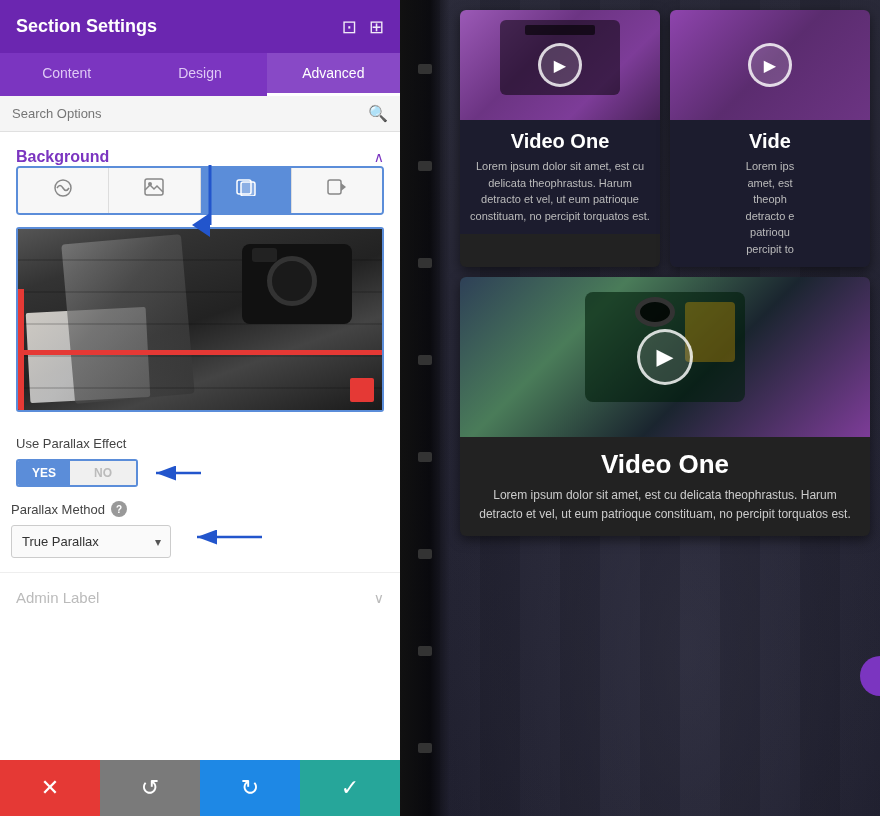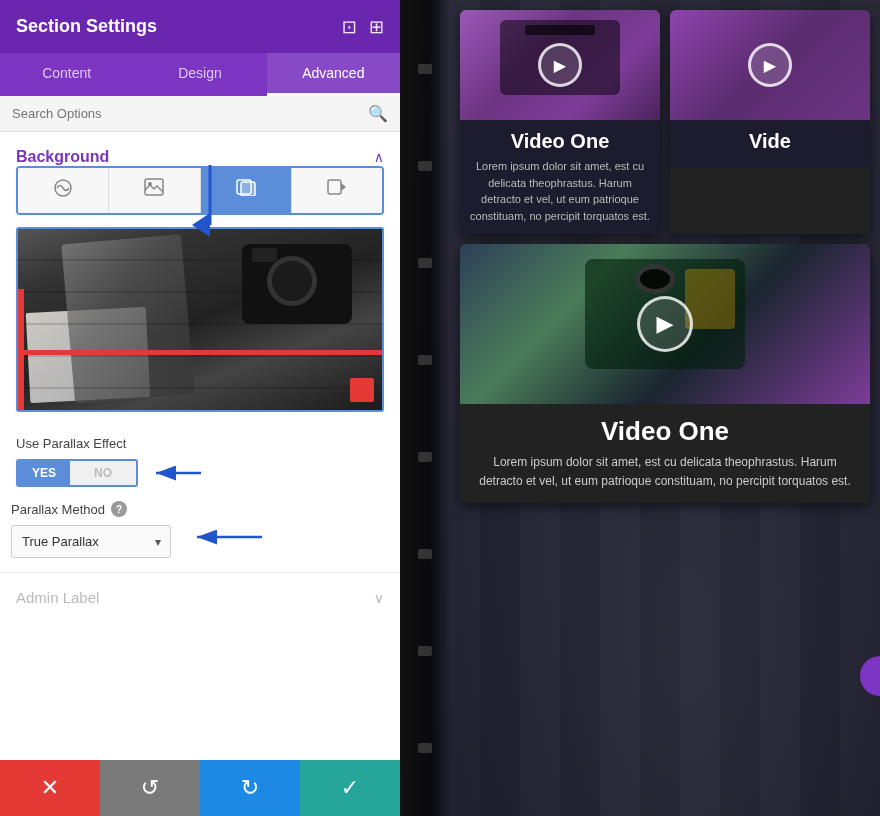--- a/index.html
+++ b/index.html
@@ -661,20 +661,21 @@
       </div>
 
       <div class="video-card" style="overflow:hidden;">
         <div class="card-thumb card-thumb-bg-2">
           <div class="play-btn">
             <span>▶</span>
           </div>
         </div>
         <div class="card-body">
           <div class="card-title" style="text-align:center;">Vide</div>
+          <div class="card-text">Lorem ips<br>amet, est<br>theoph<br>detracto e<br>patrioqu<br>percipit to</div>
         </div>
       </div>
 
     </div>
 
     <div style="margin-top:10px;">
       <div class="video-card">
         <div class="bottom-card-thumb card-thumb-bg-3">
 
           <div style="position:absolute;top:15px;left:50%;transform:translateX(-50%);width:160px;height:110px;background:rgba(0,30,10,0.6);border-radius:8px;"></div>

